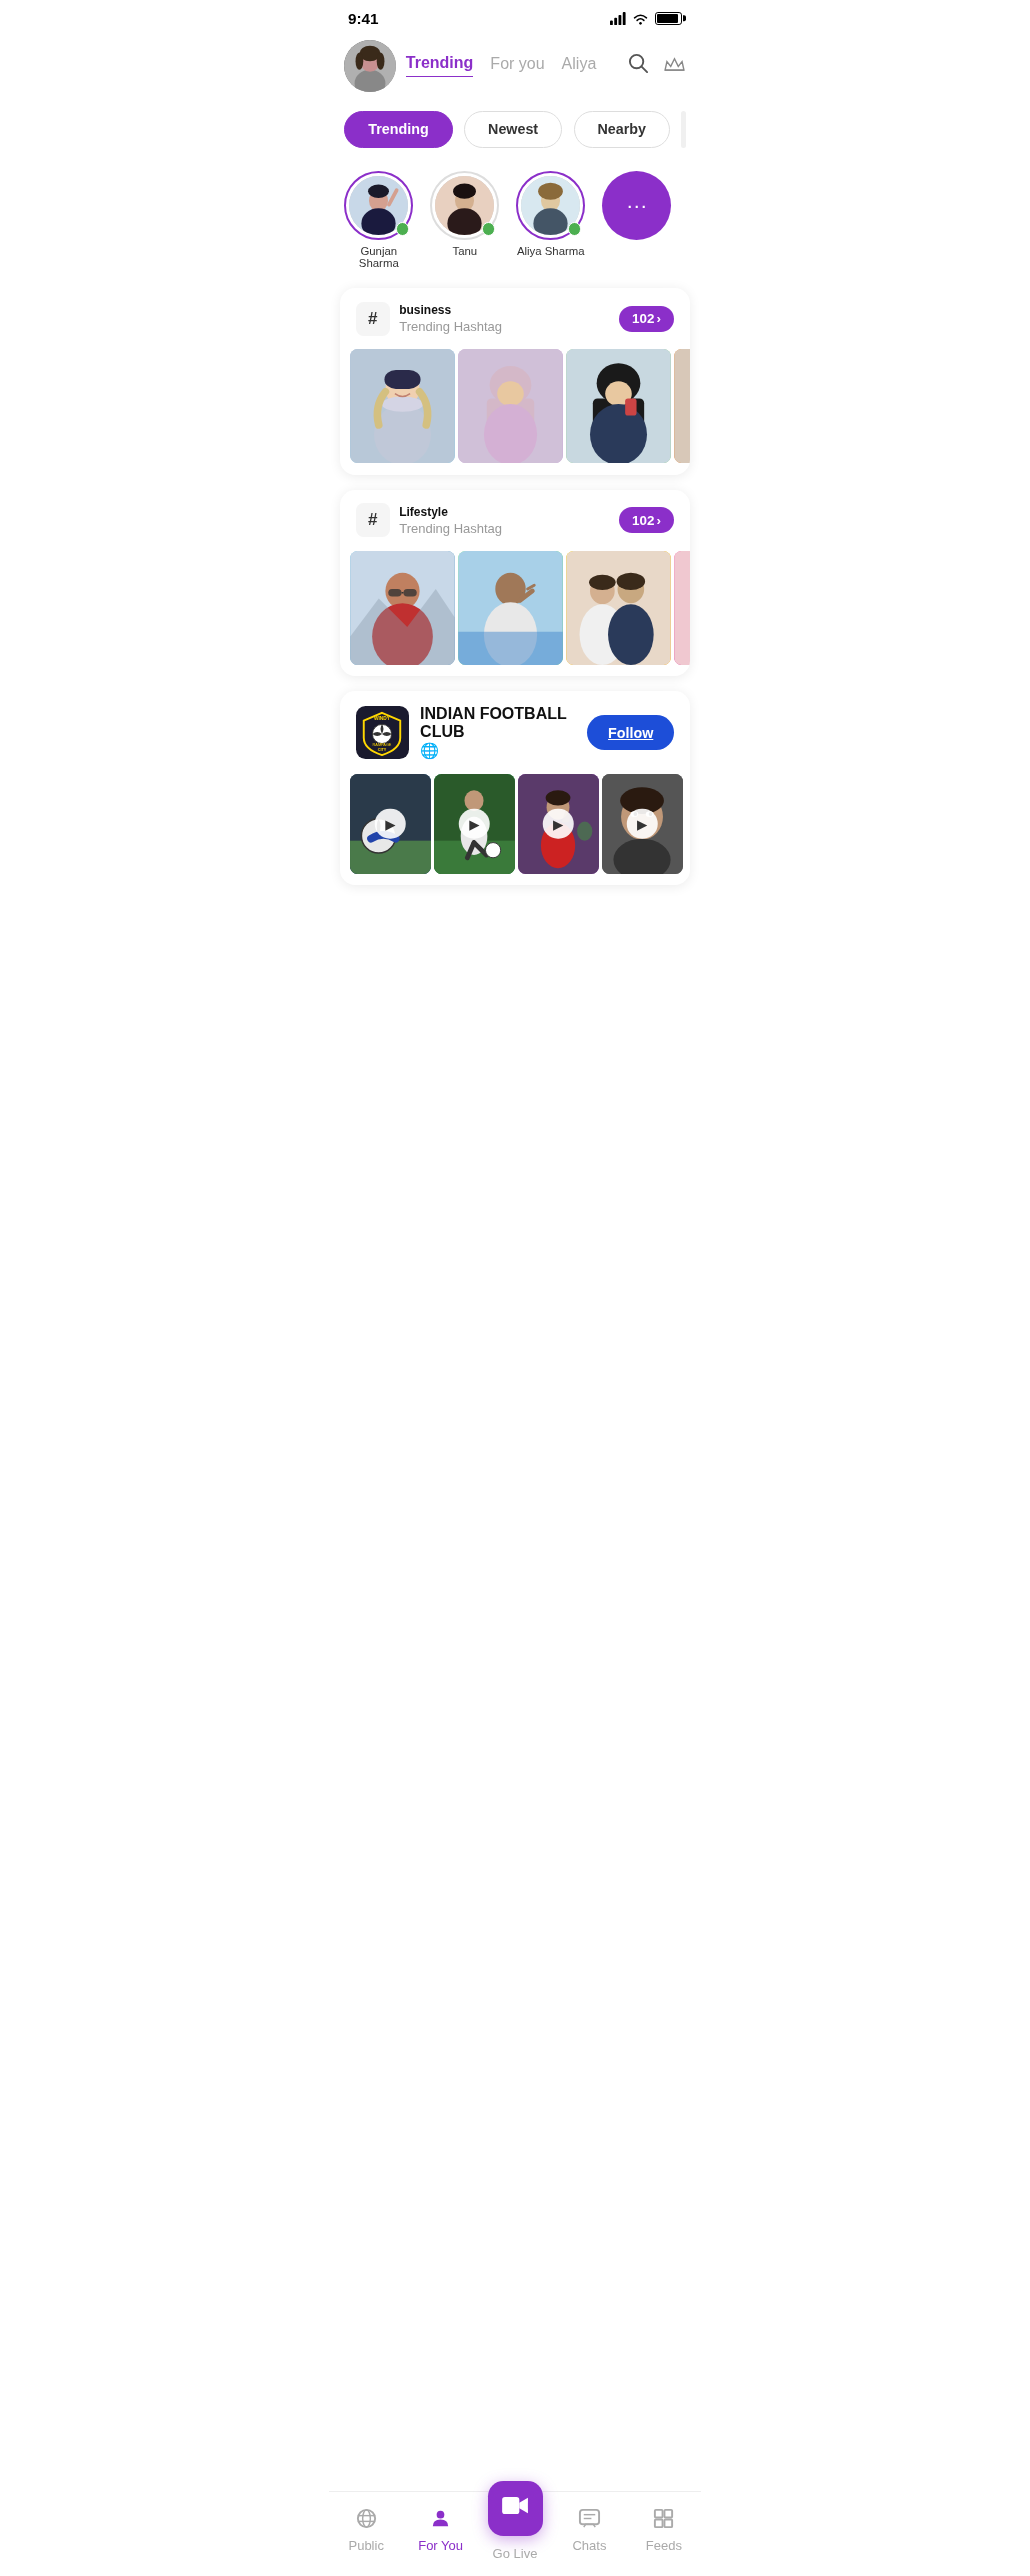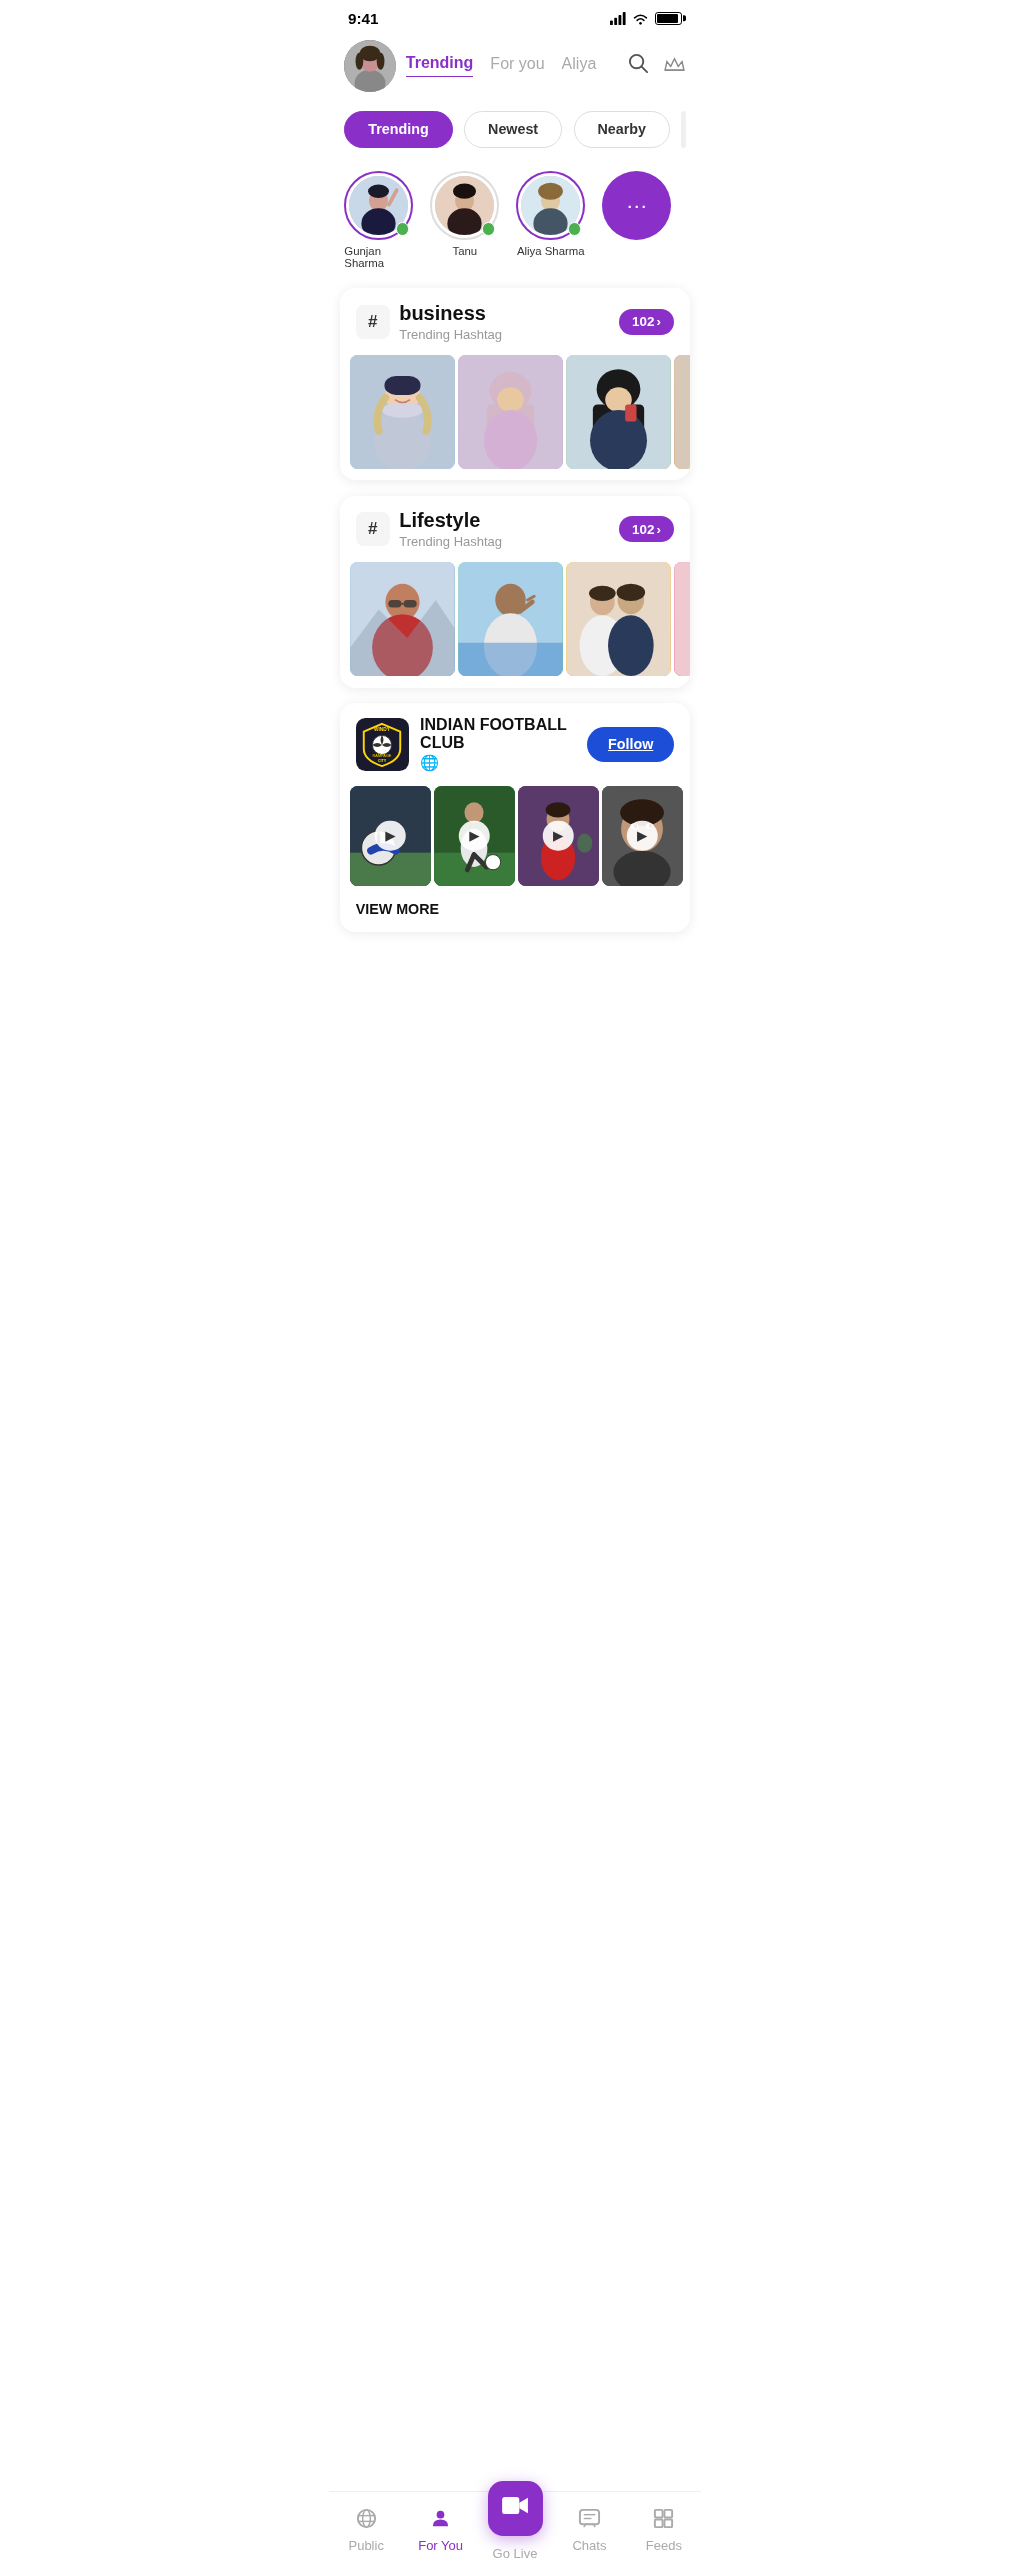--- a/index.html
+++ b/index.html
@@ -197,21 +197,21 @@
       display: flex;
       align-items: center;
       justify-content: center;
       font-size: 21px;
       color: #fff;
       cursor: pointer;
     }
     .story-name {
       font-size: 11.4px;
       color: #333;
-      text-align: left;
+      text-align: center;
       max-width: 69px;
     }
 
     
     .section-card {
       margin: 0 11.4px 15.3px;
       border-radius: 15.3px;
       background: #fff;
       box-shadow: 0 1.9px 11.4px rgba(0,0,0,0.08);
       overflow: hidden;
@@ -229,21 +229,21 @@
       border-radius: 7.6px;
       display: flex;
       align-items: center;
       justify-content: center;
       font-size: 17px;
       font-weight: 700;
       color: #333;
     }
     .section-title-block { flex: 1; }
     .section-title {
-      font-size: 20px;
+      font-size: 12px;
       font-weight: 700;
       color: #111;
     }
     .section-subtitle {
       font-size: 13px;
       color: #999;
       margin-top: 1.9px;
     }
     .count-badge {
       background: #8B2FC9;
@@ -799,21 +799,20 @@
           <ellipse cx="34" cy="42" rx="4" ry="3" fill="#fff"></ellipse>
           <ellipse cx="50" cy="42" rx="4" ry="3" fill="#fff"></ellipse>
           <circle cx="35" cy="42" r="2" fill="#333"></circle>
           <circle cx="51" cy="42" r="2" fill="#333"></circle>
         </svg>
       </div>
       <div class="play-btn">▶</div>
     </div>
   </div>
 
-  <div class="view-more">VIEW MORE</div>
 </div>
 
 <div class="nav-spacer"></div>
 
 <div class="bottom-nav">
   <div class="nav-item">
     <span class="nav-icon">
       <svg width="23" height="23" viewBox="0 0 24 24" fill="none">
         <circle cx="12" cy="12" r="9" stroke="#aaa" stroke-width="2"></circle>
         <ellipse cx="12" cy="12" rx="4" ry="9" stroke="#aaa" stroke-width="1.5"></ellipse>

